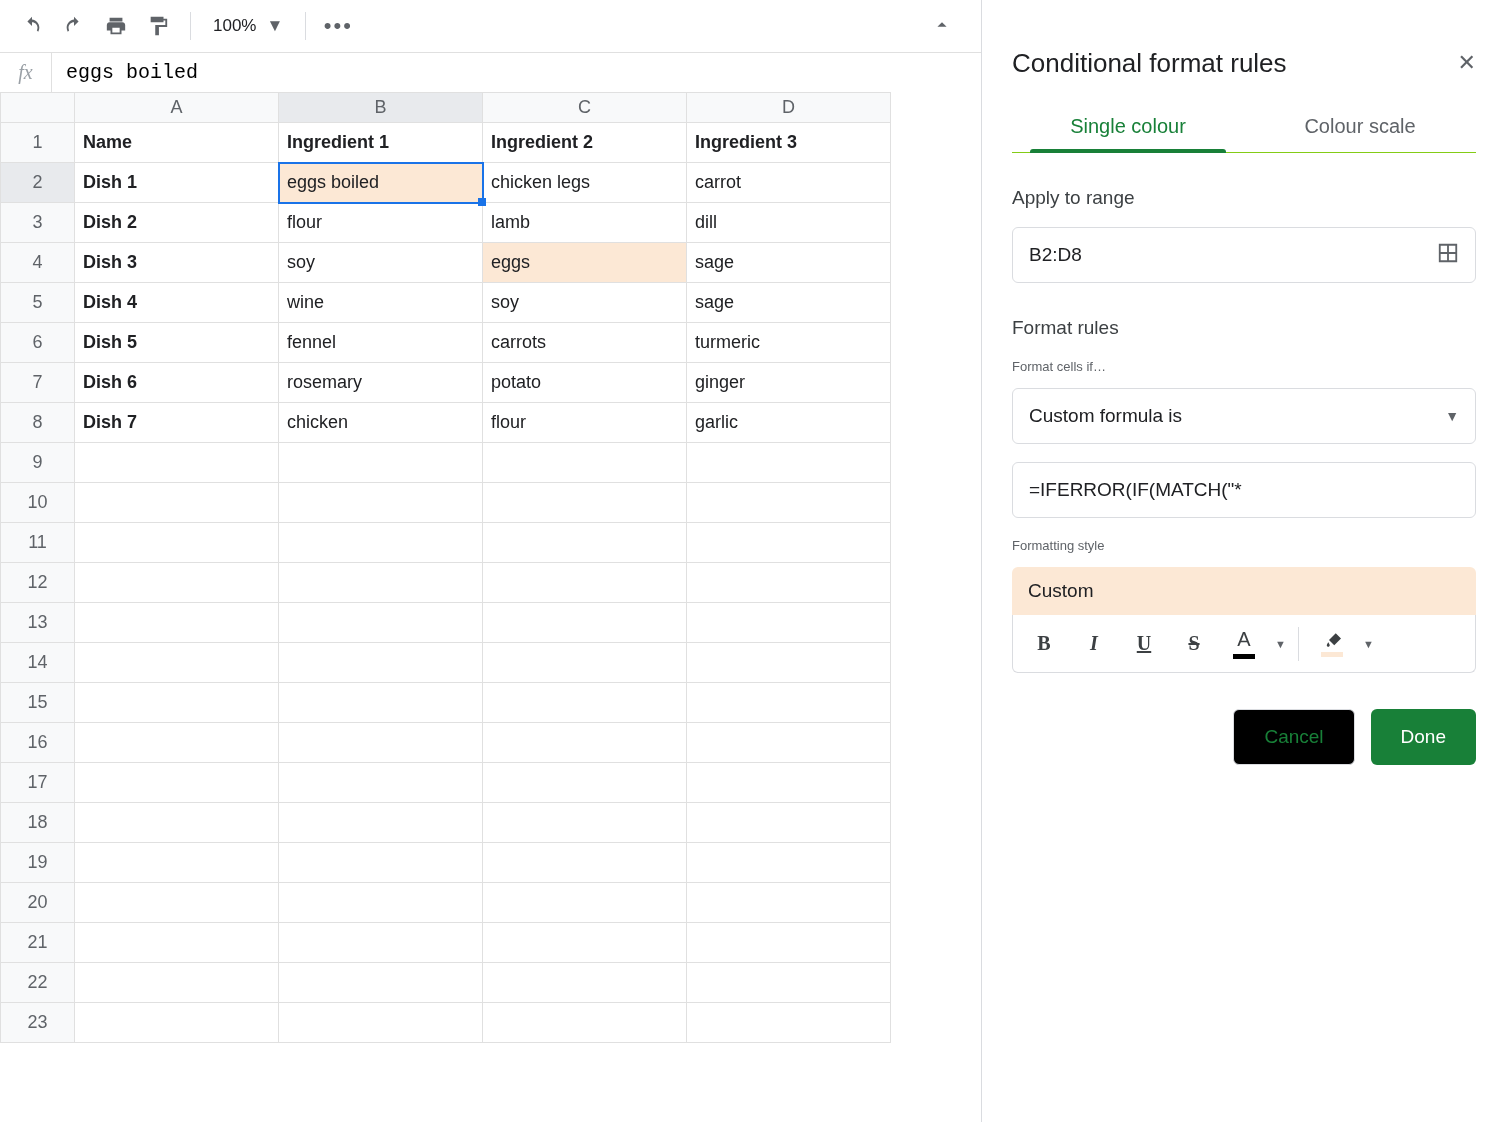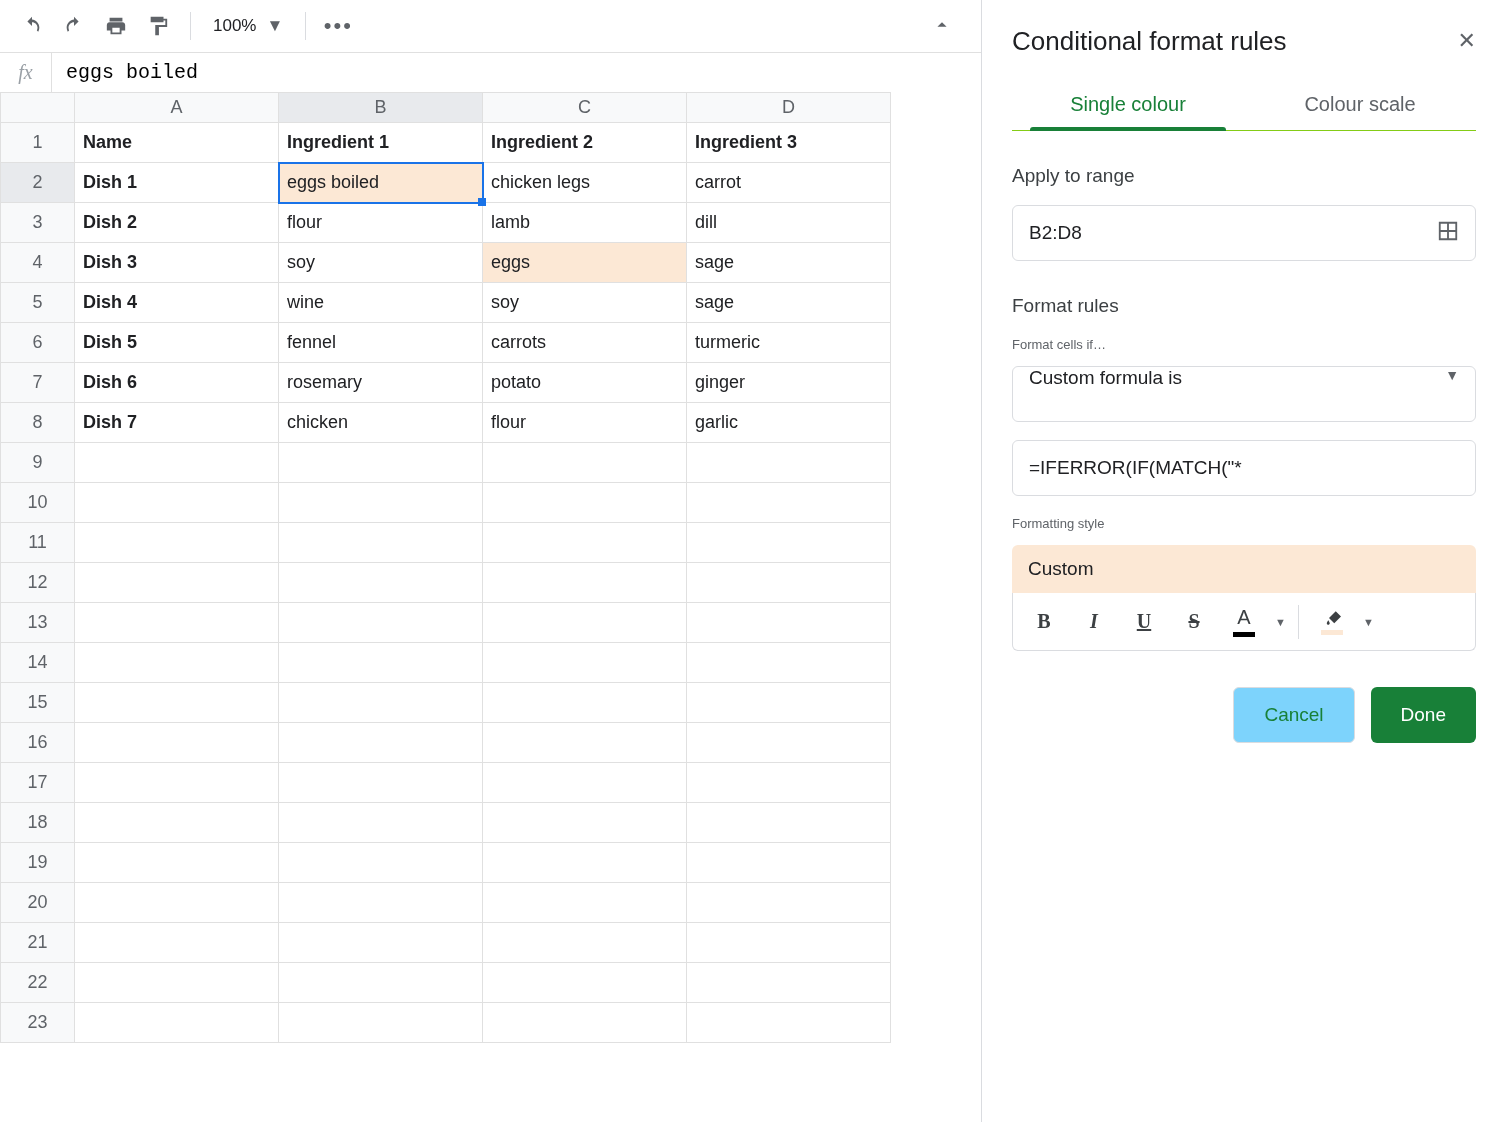--- a/index.html
+++ b/index.html
@@ -22,46 +22,46 @@
 .sheet thead th.sel { background:#e8eaed; }
 .sheet .rowhdr { background:#f8f9fa; color:#5f6368; width:74px; text-align:center; font-weight:400; }
 .sheet .rowhdr.sel { background:#e8eaed; }
 .sheet td { padding:6px 8px; height:40px; }
 .sheet .hdr-row td { font-weight:700; }
 .sheet .dish-name { font-weight:700; }
 .hl { background:#fce8d5; }
 .active-cell { outline:2px solid #1a73e8; outline-offset:-1px; position:relative; }
 .active-cell::after { content:""; position:absolute; right:-4px; bottom:-4px; width:8px; height:8px; background:#1a73e8; }
 .col-A{width:204px}.col-B{width:204px}.col-C{width:204px}.col-D{width:204px}
-.sidebar { width:524px; padding:26px 30px 0 30px; position:relative; }
+.sidebar { width:524px; padding:26px 30px 0 30px; position:relative;margin-top:22px; }
 .side-title { font-size:26px; font-weight:400; color:#202124; }
 .side-close { position:absolute; top:28px; right:30px; color:#5f6368; cursor:pointer; font-size:22px; }
 .side-tabs { display:flex; margin-top:36px; border-bottom:1px solid #84cc16; }
 .side-tab { flex:1; text-align:center; padding:0 0 14px; font-size:20px; color:#5f6368; cursor:pointer; }
 .side-tab.active { color:#188038; font-weight:500; position:relative; }
 .side-tab.active::after { content:""; position:absolute; left:18px; right:18px; bottom:-1px; height:4px; background:#188038; border-radius:3px 3px 0 0; }
 .section-label { font-size:19px; color:#3c4043; margin-top:34px; font-weight:500; }
 .sub-label { font-size:13px; color:#5f6368; margin-top:20px; }
 .range-box { margin-top:18px; border:1px solid #dadce0; border-radius:6px; height:56px; display:flex; align-items:center; padding:0 16px; font-size:19px; }
 .range-box .grid-icon { margin-left:auto; color:#5f6368; }
-.select-box { margin-top:14px; border:1px solid #dadce0; border-radius:6px; height:56px; display:flex; align-items:flex-start; padding:0 16px; font-size:19px; cursor:pointer; }
+.select-box { margin-top:14px; border:1px solid #dadce0; border-radius:6px; height:56px; display:flex; align-items:center; padding:0 16px; font-size:19px; cursor:pointer; }
 .select-box .chev { margin-left:auto; color:#5f6368; font-size:14px; }
 .formula-box { margin-top:18px; border:1px solid #dadce0; border-radius:6px; height:56px; display:flex; align-items:center; padding:0 16px; font-size:19px; }
 .style-preview { margin-top:14px; background:#fce8d5; border-radius:6px 6px 0 0; height:48px; display:flex; align-items:center; padding:0 16px; font-size:19px; }
 .style-toolbar { border:1px solid #dadce0; border-top:none; border-radius:0 0 6px 6px; height:58px; display:flex; align-items:center; padding:0 10px; gap:8px; }
 .style-btn { width:42px; height:42px; display:flex; align-items:center; justify-content:center; color:#3c4043; font-size:20px; cursor:pointer; border-radius:4px; font-family:"Times New Roman",serif; font-weight:700; }
 .style-btn.ital { font-style:italic; }
 .style-btn.under { text-decoration:underline; }
 .style-btn.strike { text-decoration:line-through; }
 .style-sep { width:1px; height:34px; background:#dadce0; margin:0 4px; }
 .color-btn { display:flex; flex-direction:column; align-items:center; gap:3px; }
 .color-bar { width:22px; height:5px; }
 .btn-row { display:flex; justify-content:flex-end; gap:16px; margin-top:36px; }
 .btn { height:56px; padding:0 30px; border-radius:6px; font-size:19px; font-weight:500; cursor:pointer; display:flex; align-items:center; }
-.btn-cancel { border:1px solid #dadce0; background:#7dd3fc; color:#188038; }
+.btn-cancel { border:1px solid #dadce0; background:#000000; color:#188038; }
 .btn-done { background:#188038; color:#fff; border:none; }
 .mini-chev { font-size:11px; color:#5f6368; margin-left:2px; }
 </style>
 </head>
 <body>
 
 <div class="app">
   <div class="main">
     <div class="toolbar">
       <div class="icon-btn">

